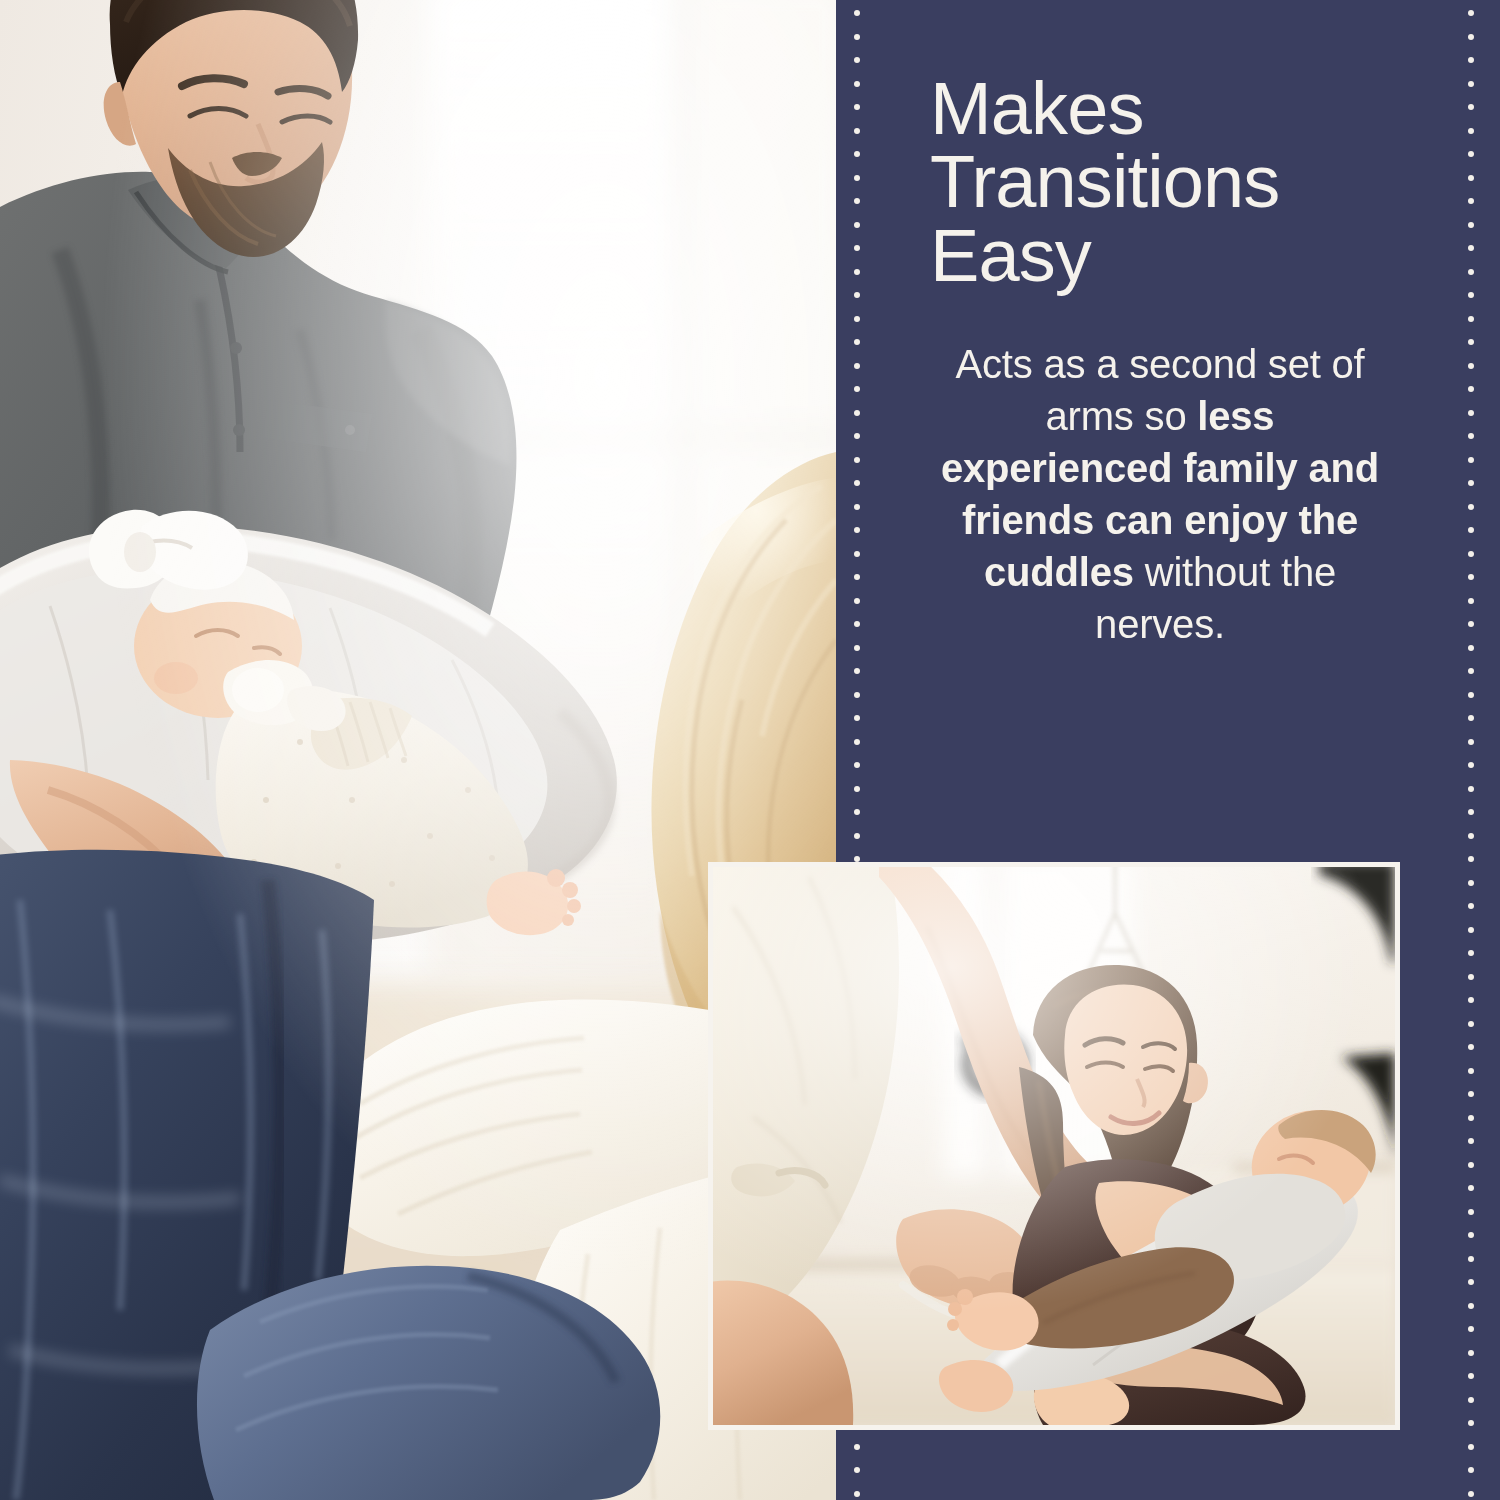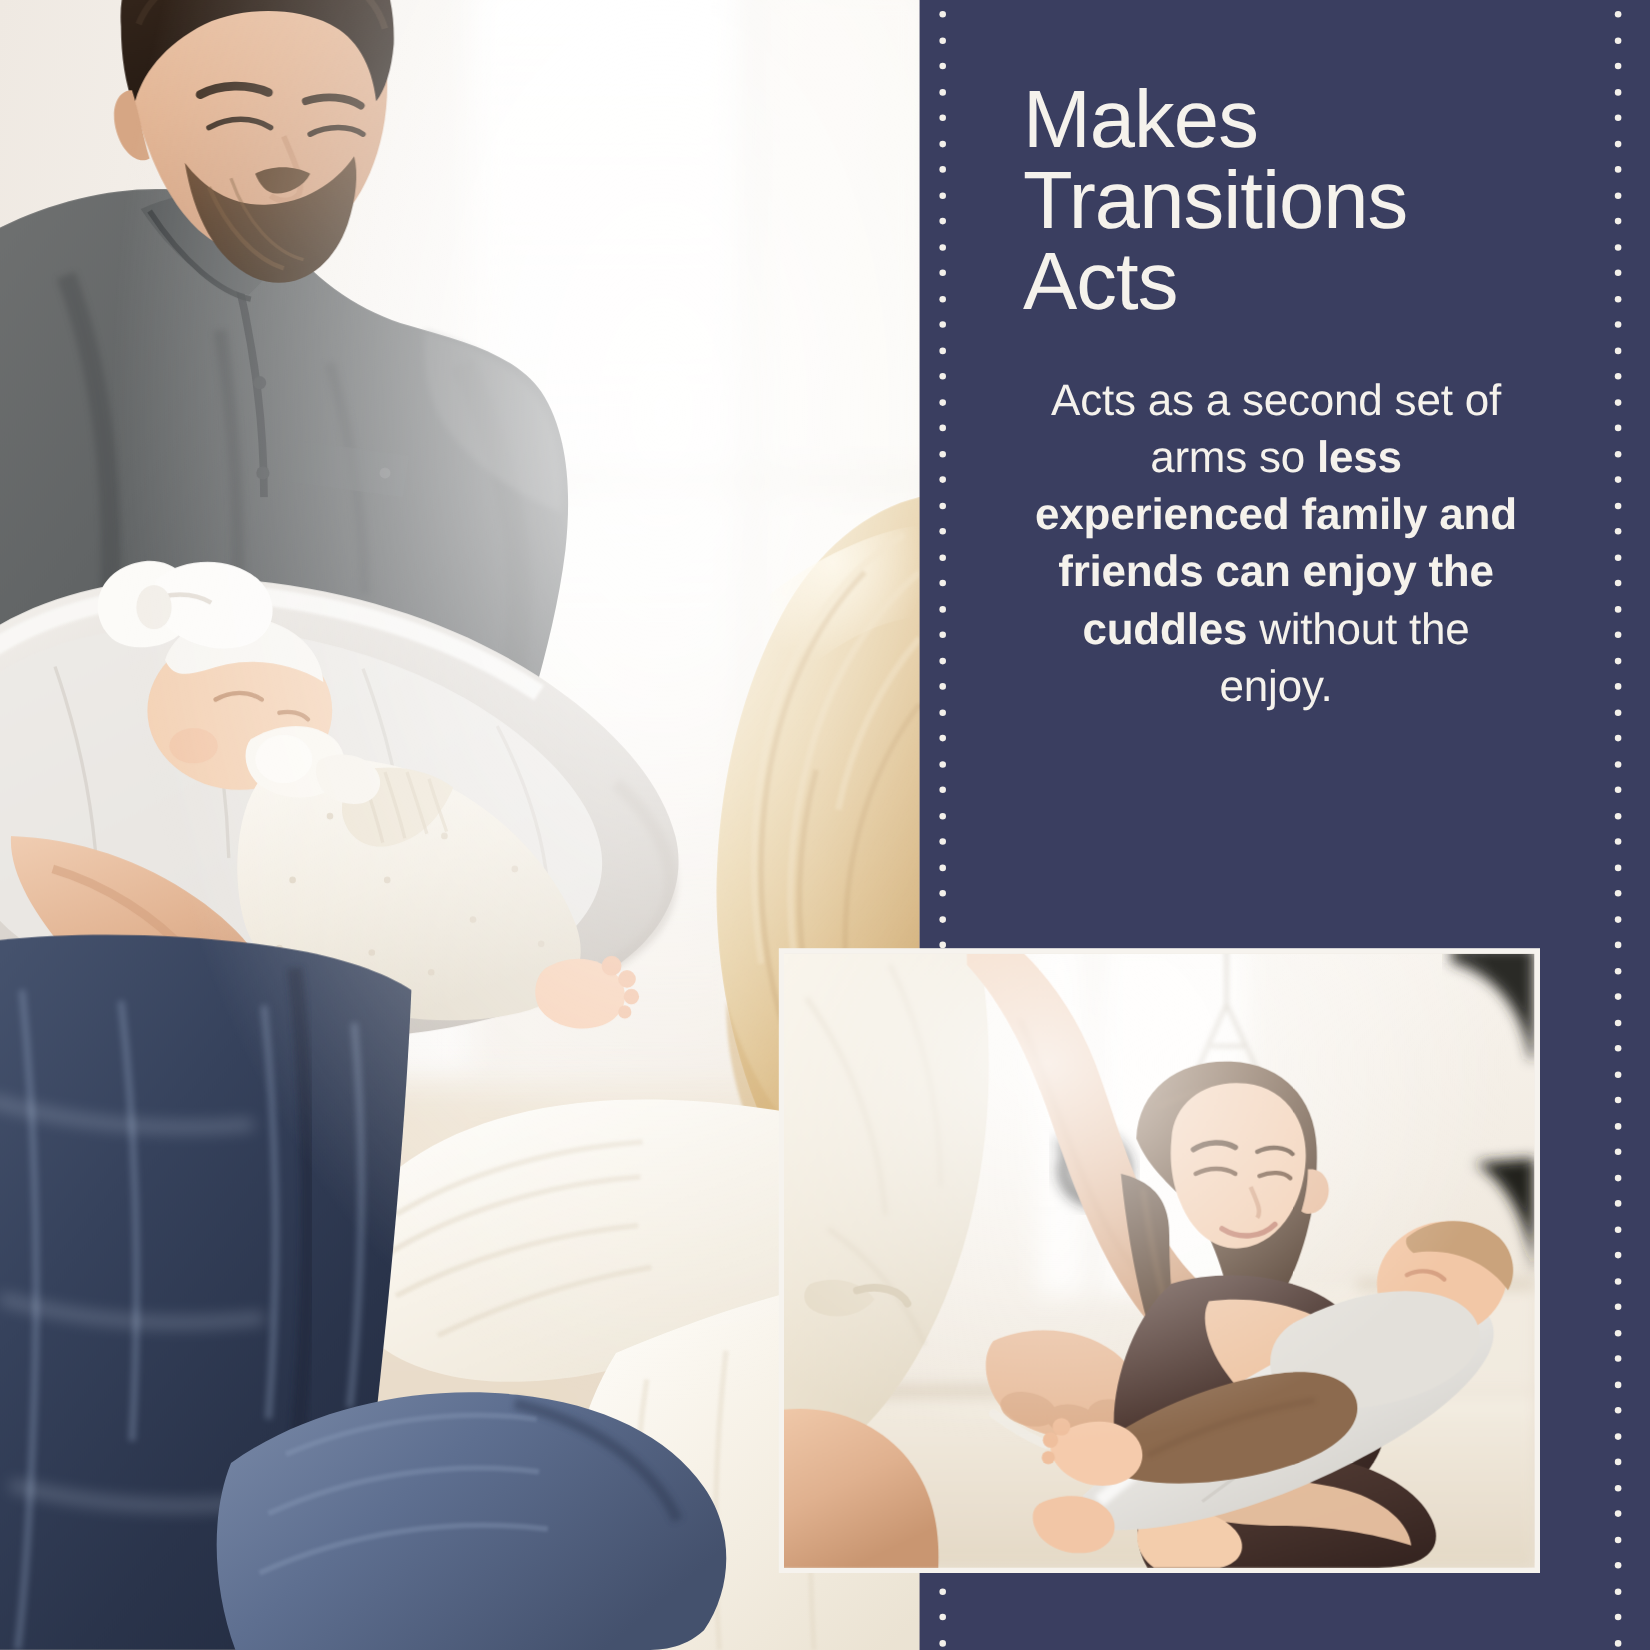--- a/index.html
+++ b/index.html
@@ -557,23 +557,23 @@
         <i style="top: 1396.5px;"></i>
         <i style="top: 1420px;"></i>
         <i style="top: 1443.5px;"></i>
         <i style="top: 1467px;"></i>
         <i style="top: 1490.5px;"></i>
       </div>
 
     <div class="copy-block">
       <h1 class="headline">Makes
 Transitions
-Acts</h1>
-
-      <p class="body-copy" id="bodyCopy"><span>Acts as a second set of arms so </span><b>less experienced family and friends can enjoy the cuddles</b><span> without the enjoy.</span></p>
+Easy</h1>
+
+      <p class="body-copy" id="bodyCopy"><span>Acts as a second set of arms so </span><b>less experienced family and friends can enjoy the cuddles</b><span> without the nerves.</span></p>
     </div>
   </div>
 
   <div class="inset-photo">
     <div class="frame">
       <svg viewBox="0 0 682 558" preserveAspectRatio="xMidYMid slice" aria-hidden="true">
         <defs>
           <linearGradient id="roomG2" x1="0" y1="0" x2="0.3" y2="1">
             <stop offset="0%" stop-color="#fbf8f4"></stop>
             <stop offset="55%" stop-color="#f3ede4"></stop>

